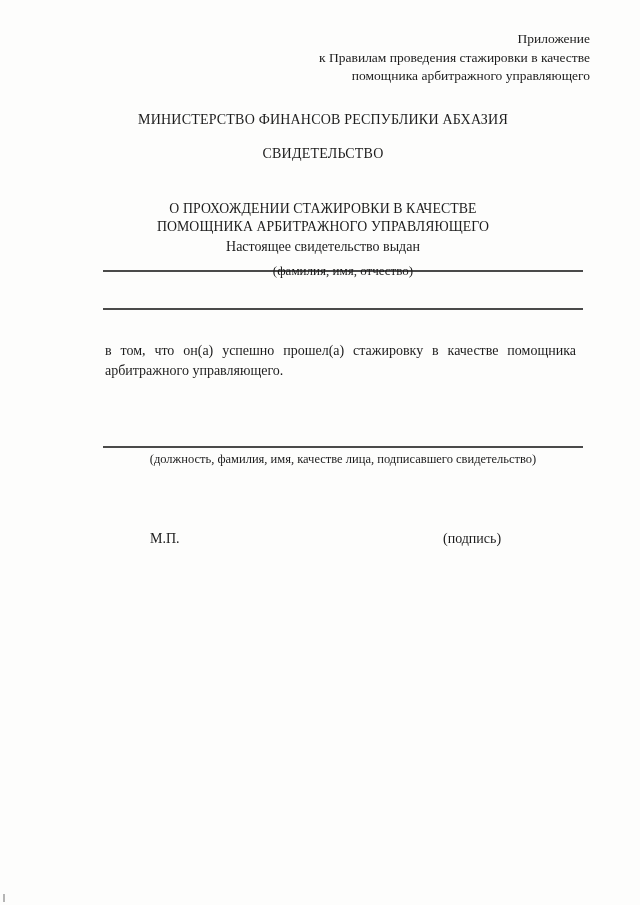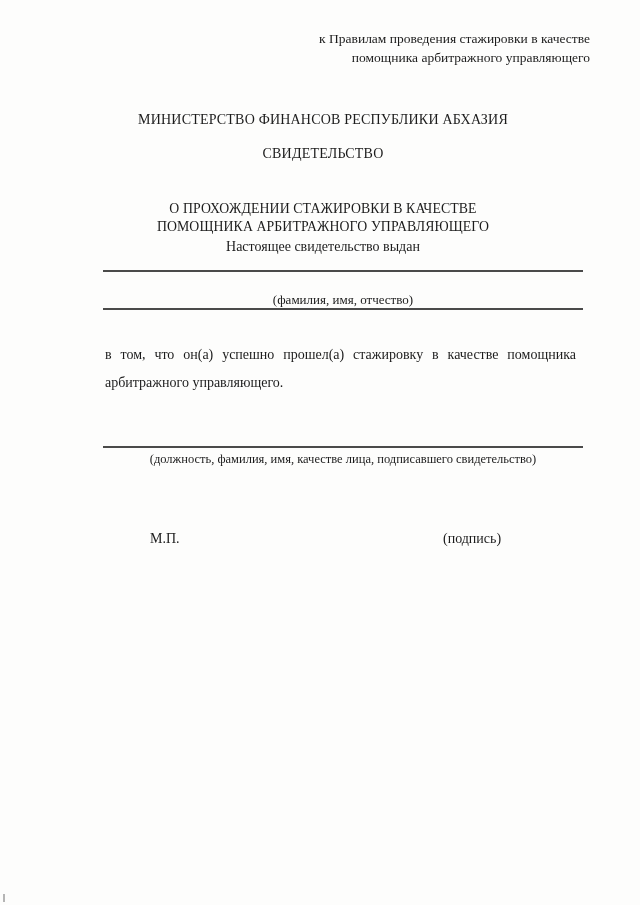--- a/index.html
+++ b/index.html
@@ -40,21 +40,21 @@
   }
   .caption {
     left: 103px; width: 480px;
     text-align: center;
     font-size: 12.5px;
     white-space: nowrap;
   }
 
   .paragraph {
     top: 341px; left: 105px; width: 471px;
-    font-size: 14px; line-height: 28px;
+    font-size: 14px; line-height: 20px;
     text-align: justify;
   }
 
   .decision {
     top: 398px; left: 105px;
     font-size: 14px; line-height: 20px;
     white-space: nowrap;
   }
   .blank-seg {
     display: inline-block;
@@ -77,37 +77,38 @@
     background: #8f8f8f;
     opacity: .65;
   }
 </style>
 </head>
 <body>
 
 <div class="page">
 
   <div class="annex abs">
+    <div>Приложение</div>
     <div>к Правилам проведения стажировки в качестве</div>
     <div>помощника арбитражного управляющего</div>
   </div>
 
   <div class="ministry center-col abs">МИНИСТЕРСТВО ФИНАНСОВ РЕСПУБЛИКИ АБХАЗИЯ</div>
 
   <div class="doctype center-col abs">СВИДЕТЕЛЬСТВО</div>
 
   <div class="doctitle center-col abs">
     <div>О ПРОХОЖДЕНИИ СТАЖИРОВКИ В КАЧЕСТВЕ</div>
     <div>ПОМОЩНИКА АРБИТРАЖНОГО УПРАВЛЯЮЩЕГО</div>
   </div>
 
   <div class="issued center-col abs">Настоящее свидетельство выдан</div>
 
   <div class="rule abs" style="top:270px;"></div>
-  <div class="caption abs" style="top:292px; font-size:13px;">(фамилия, имя, отчество)</div>
+  <div class="caption abs" style="top:263px; font-size:13px;">(фамилия, имя, отчество)</div>
 
   <div class="rule abs" style="top:308px;"></div>
 
   <div class="paragraph abs">в том, что он(а) успешно прошел(а) стажировку в качестве помощника арбитражного управляющего.</div>
 
 
   <div class="rule abs" style="top:446px;"></div>
   <div class="caption abs" style="top:452px;">(должность, фамилия, имя, качестве лица, подписавшего свидетельство)</div>
 
   <div class="stamp-row abs">

